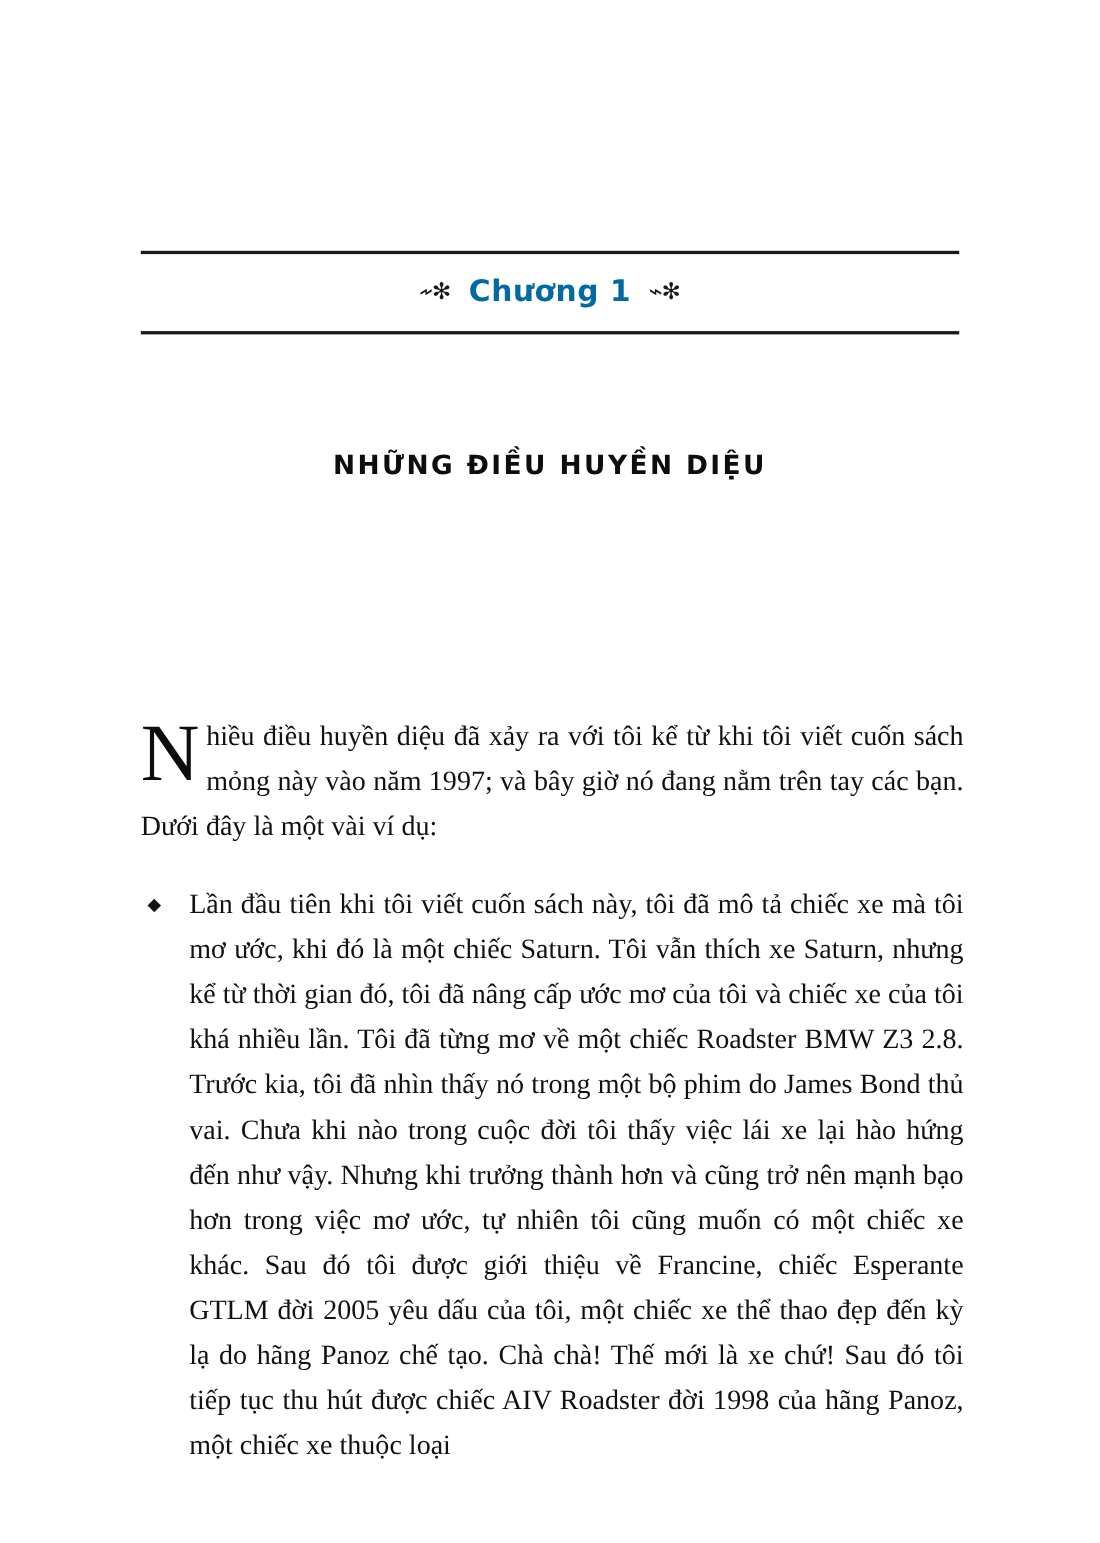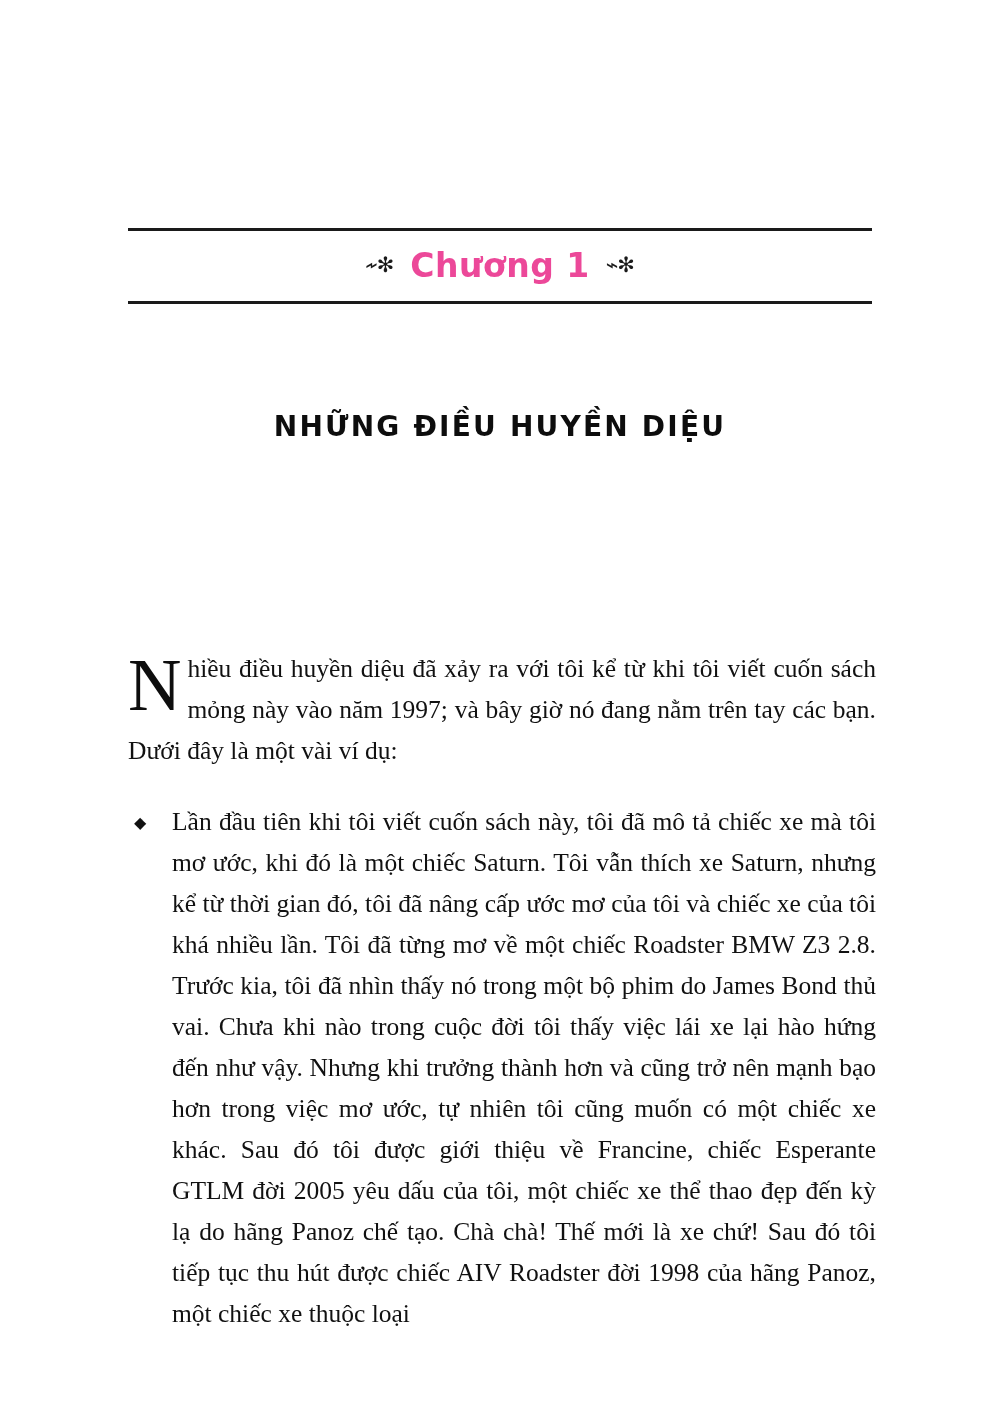--- a/index.html
+++ b/index.html
@@ -41,23 +41,23 @@
   }
   .chapter-inner {
     display: flex;
     align-items: center;
     gap: 16px;
     transform: translateY(-1px);
   }
   .chapter-label {
     font-family: "DejaVu Sans", "Liberation Sans", sans-serif;
     font-weight: bold;
-    font-size: 33px;
+    font-size: 27px;
     letter-spacing: 0.5px;
-    color: #ec4899;
+    color: #0369a1;
     white-space: nowrap;
   }
   .orn {
     font-size: 21px;
     color: #1a1a1a;
     line-height: 1;
     font-family: "DejaVu Sans", "Liberation Sans", sans-serif;
     letter-spacing: -1px;
   }
   .orn.left  { transform: scaleX(-1); }
@@ -66,21 +66,21 @@
   .title-block {
     position: absolute;
     left: 128px;
     top: 405px;
     width: 744px;
     text-align: center;
   }
   .title-line {
     font-family: "DejaVu Sans", "Liberation Sans", sans-serif;
     font-weight: bold;
-    font-size: 28px;
+    font-size: 24px;
     letter-spacing: 2.2px;
     line-height: 1.55;
     color: #0d0d0d;
     text-transform: uppercase;
     white-space: nowrap;
   }
 
   
   .body-block {
     position: absolute;

